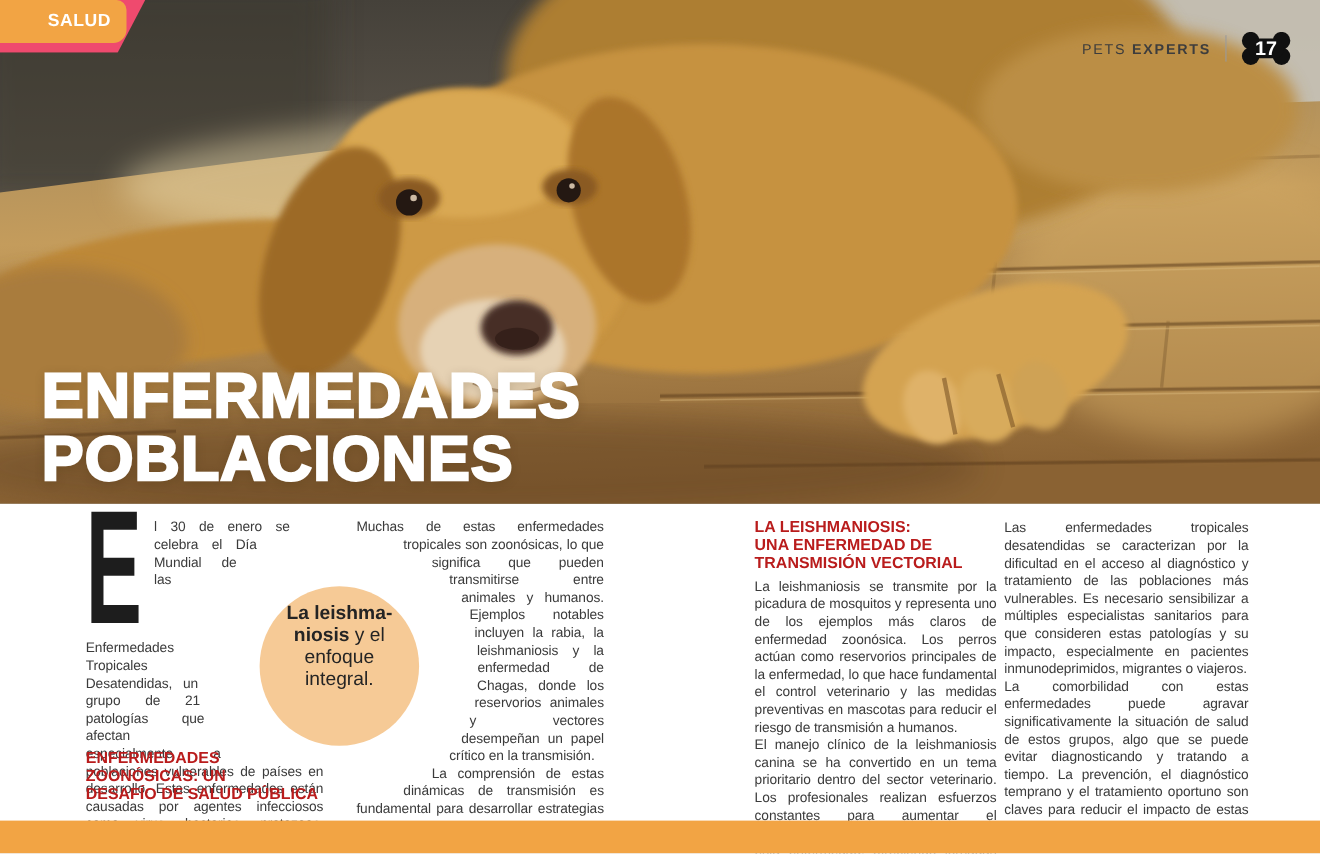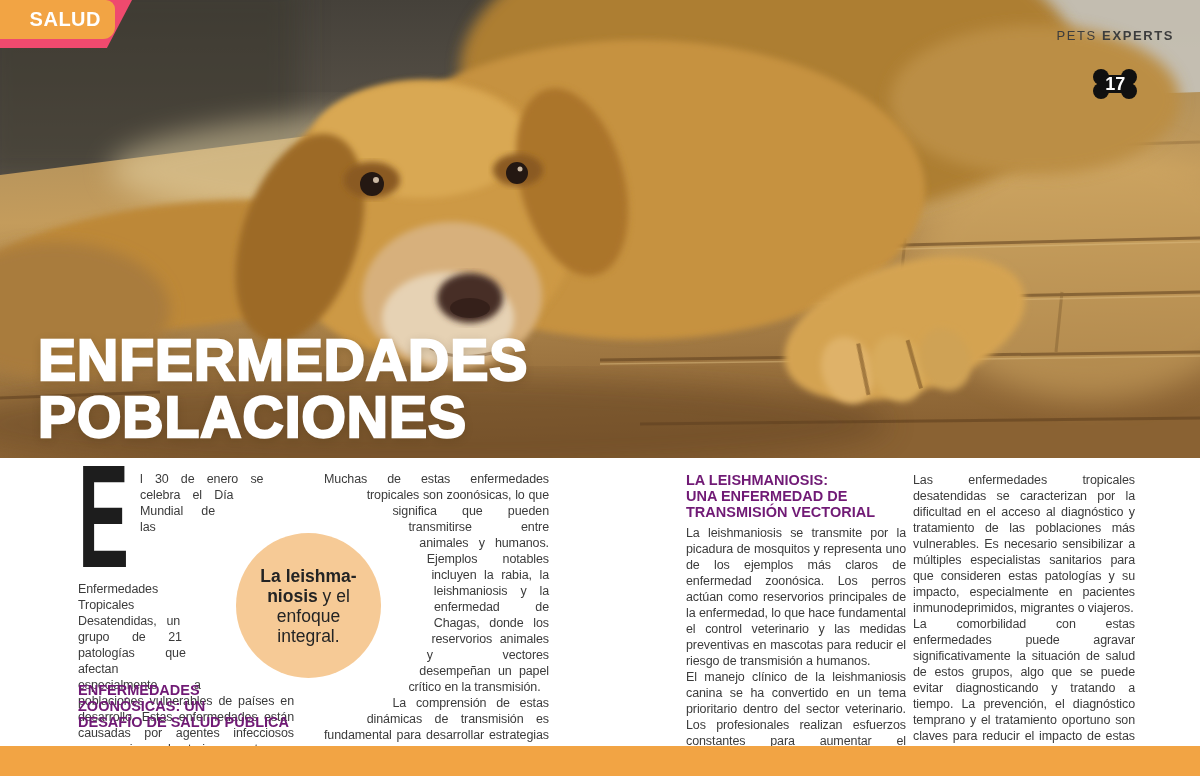--- a/index.html
+++ b/index.html
@@ -19,27 +19,27 @@
     background:#EF4A6E;
     clip-path:polygon(0 0, 100% 0, 81% 100%, 0 100%);
   }
   .tab-orange {
     position:absolute; left:0; top:0; width:115px; height:39px;
     background:#F2A444; border-radius:0 9px 12px 0;
     display:flex; align-items:center; justify-content:flex-end;
     padding-right:14px;
   }
   .tab-orange span {
-    color:#fff; font-weight:bold; font-size:20px; letter-spacing:.5px;
+    color:#fff; font-weight:bold; font-size:16px; letter-spacing:.5px;
   }
 
   
   .masthead {
     position:absolute; top:28px; right:26px; height:32px;
-    display:flex; align-items:center; gap:13px;flex-direction:column;
+    display:flex; align-items:center; gap:13px;
   }
   .brand { font-size:13px; letter-spacing:1.6px; color:#3d3d3d; }
   .brand b { font-weight:bold; }
   .masthead-sep { width:1px; height:24px; background:#9a9a9a; }
   .bone { position:relative; width:46px; height:30px; }
   .bone svg { display:block; }
   .bone-num {
     position:absolute; left:0; top:0; width:100%; height:100%;
     display:flex; align-items:center; justify-content:center;
     color:#fff; font-size:18px; font-weight:bold;
@@ -60,21 +60,21 @@
   }
   .bodytxt p { margin:0; text-align:justify; }
 
   #col1-text  { position:absolute; left:78px;  top:471px; width:216px; height:214px; }
   #col2       { position:absolute; left:324px; top:471px; width:225px; height:270px; }
   #col3       { position:absolute; left:686px; top:472px; width:220px; }
   #col4       { position:absolute; left:913px; top:472px; width:222px; }
   #col1-heading { position:absolute; left:78px; top:682px; width:230px; }
 
   .orange-heading {
-    color:#701a75; font-weight:bold; font-size:14.5px; line-height:16px;
+    color:#b91c1c; font-weight:bold; font-size:14.5px; line-height:16px;
     letter-spacing:0; white-space:pre-line; margin-bottom:5px;
   }
 
   .dropcap {
     float:left; width:54px; height:106px; margin:4px 8px 0 0; position:relative;
   }
   .dropcap span {
     position:absolute; left:0; top:-24px; font-size:147px; line-height:130px;
     font-weight:bold; color:#1d1d1d;
     transform:scaleX(.52); transform-origin:0 0; display:inline-block;
@@ -85,21 +85,21 @@
   }
   .wrap-spacer-l {
     float:left; width:118px; height:264px;
     shape-outside:circle(114px at -4px 136px);
   }
 
   
   .callout {
     position:absolute; left:236px; top:533px; width:145px; height:145px;
     background:#F6CA96; border-radius:50%;
-    display:flex; align-items:center; justify-content:center; text-align:center;
+    display:flex; align-items:flex-start; justify-content:center; text-align:center;
     padding:14px;
   }
   .callout .inner { font-size:17.5px; line-height:20px; color:#242424; }
   .callout b { font-weight:bold; }
 
   
   .bottom-bar {
     position:absolute; left:0; top:746px; width:1200px; height:30px;
     background:#F2A444;
   }

